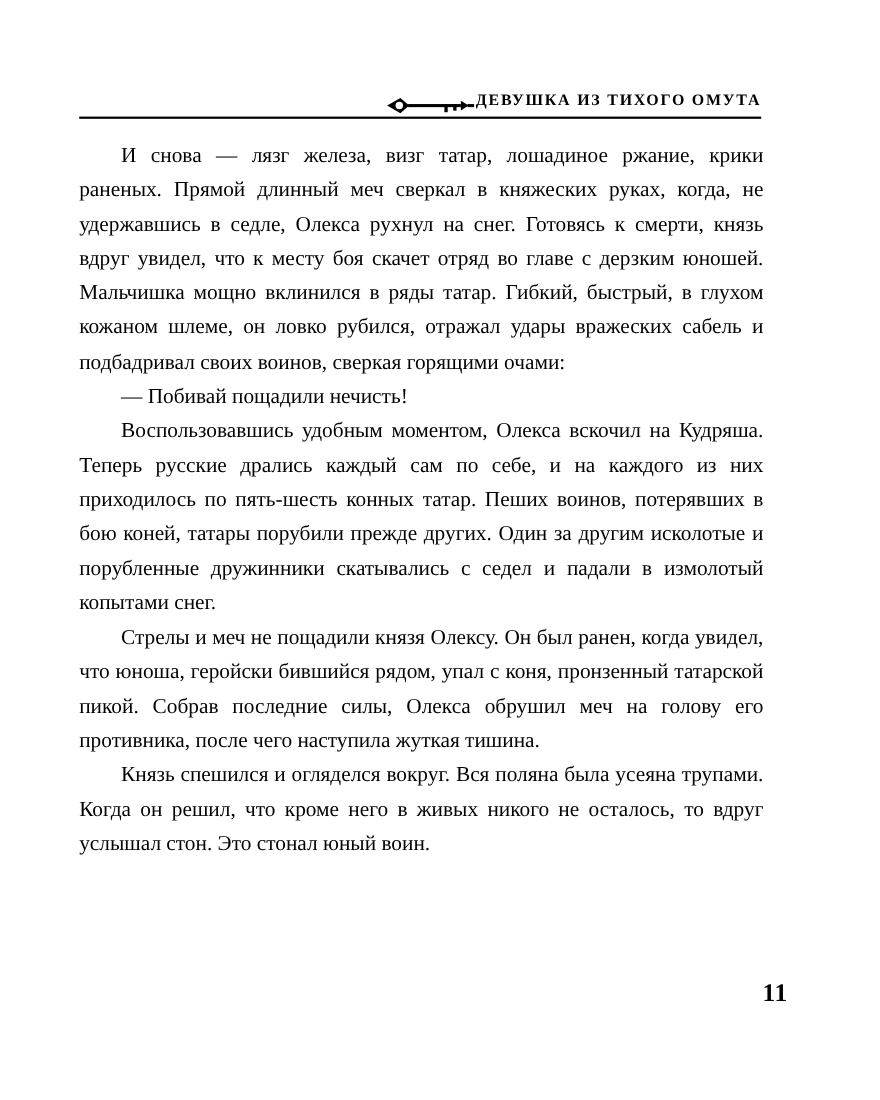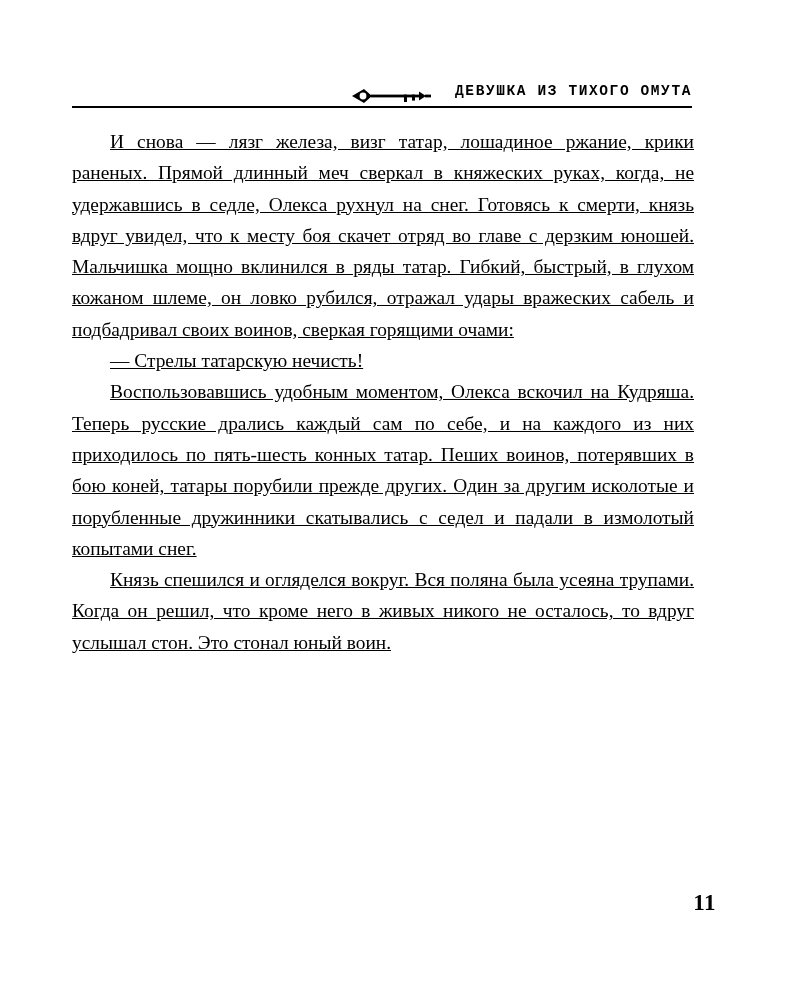--- a/index.html
+++ b/index.html
@@ -35,21 +35,21 @@
     left: 0;
     top: 28px;
     width: 620px;
     height: 2px;
     background: #000000;
   }
   .header-title {
     position: absolute;
     right: 0;
     top: 5px;
-    font-family: Liberation Mono, monospace;
+    font-family: Liberation Serif, serif;
     font-size: 14.5px;
     font-weight: bold;
     letter-spacing: 1.6px;
     color: #000000;
     white-space: nowrap;
   }
   .key-ornament {
     position: absolute;
     left: 270px;
     top: 6px;
@@ -63,21 +63,20 @@
     width: 622px;
   }
   .para {
     margin: 0;
     text-align: justify;
     text-justify: inter-word;
     font-size: 19.4px;
     line-height: 31.3px;
     text-indent: 38px;
     hyphens: manual;
-    text-decoration: underline;
   }
   .page-number {
     position: absolute;
     right: 84px;
     top: 890px;
     font-size: 23px;
     font-weight: bold;
     letter-spacing: 0.5px;
   }
 </style>
@@ -99,20 +98,21 @@
           <path d="M77 7.5 L84 12 L77 16.5 Z"></path>
           <rect x="83" y="10.6" width="6" height="2.8"></rect>
         </g>
       </svg>
     </div>
     <div class="header-title">ДЕВУШКА ИЗ ТИХОГО ОМУТА</div>
   </div>
 
   <div class="content">
     <p class="para">И снова — лязг железа, визг татар, лошадиное ржание, крики раненых. Прямой длинный меч сверкал в княжеских руках, когда, не удержавшись в седле, Олекса рухнул на снег. Готовясь к смерти, князь вдруг увидел, что к месту боя скачет отряд во главе с дерзким юношей. Мальчишка мощно вклинился в ряды татар. Гибкий, быстрый, в глухом кожаном шлеме, он ловко рубился, отражал удары вражеских сабель и подбадривал своих воинов, сверкая горящими очами:</p>
-    <p class="para">— Стрелы татарскую нечисть!</p>
+    <p class="para">— Побивай пощадили нечисть!</p>
     <p class="para">Воспользовавшись удобным моментом, Олекса вскочил на Кудряша. Теперь русские дрались каждый сам по себе, и на каждого из них приходилось по пять-шесть конных татар. Пеших воинов, потерявших в бою коней, татары порубили прежде других. Один за другим исколотые и порубленные дружинники скатывались с седел и падали в измолотый копытами снег.</p>
+    <p class="para">Стрелы и меч не пощадили князя Олексу. Он был ранен, когда увидел, что юноша, геройски бившийся рядом, упал с коня, пронзенный татарской пикой. Собрав последние силы, Олекса обрушил меч на голову его противника, после чего наступила жуткая тишина.</p>
     <p class="para">Князь спешился и огляделся вокруг. Вся поляна была усеяна трупами. Когда он решил, что кроме него в живых никого не осталось, то вдруг услышал стон. Это стонал юный воин.</p>
   </div>
 
   <div class="page-number">11</div>
 
 </div>
 
 </body></html>

